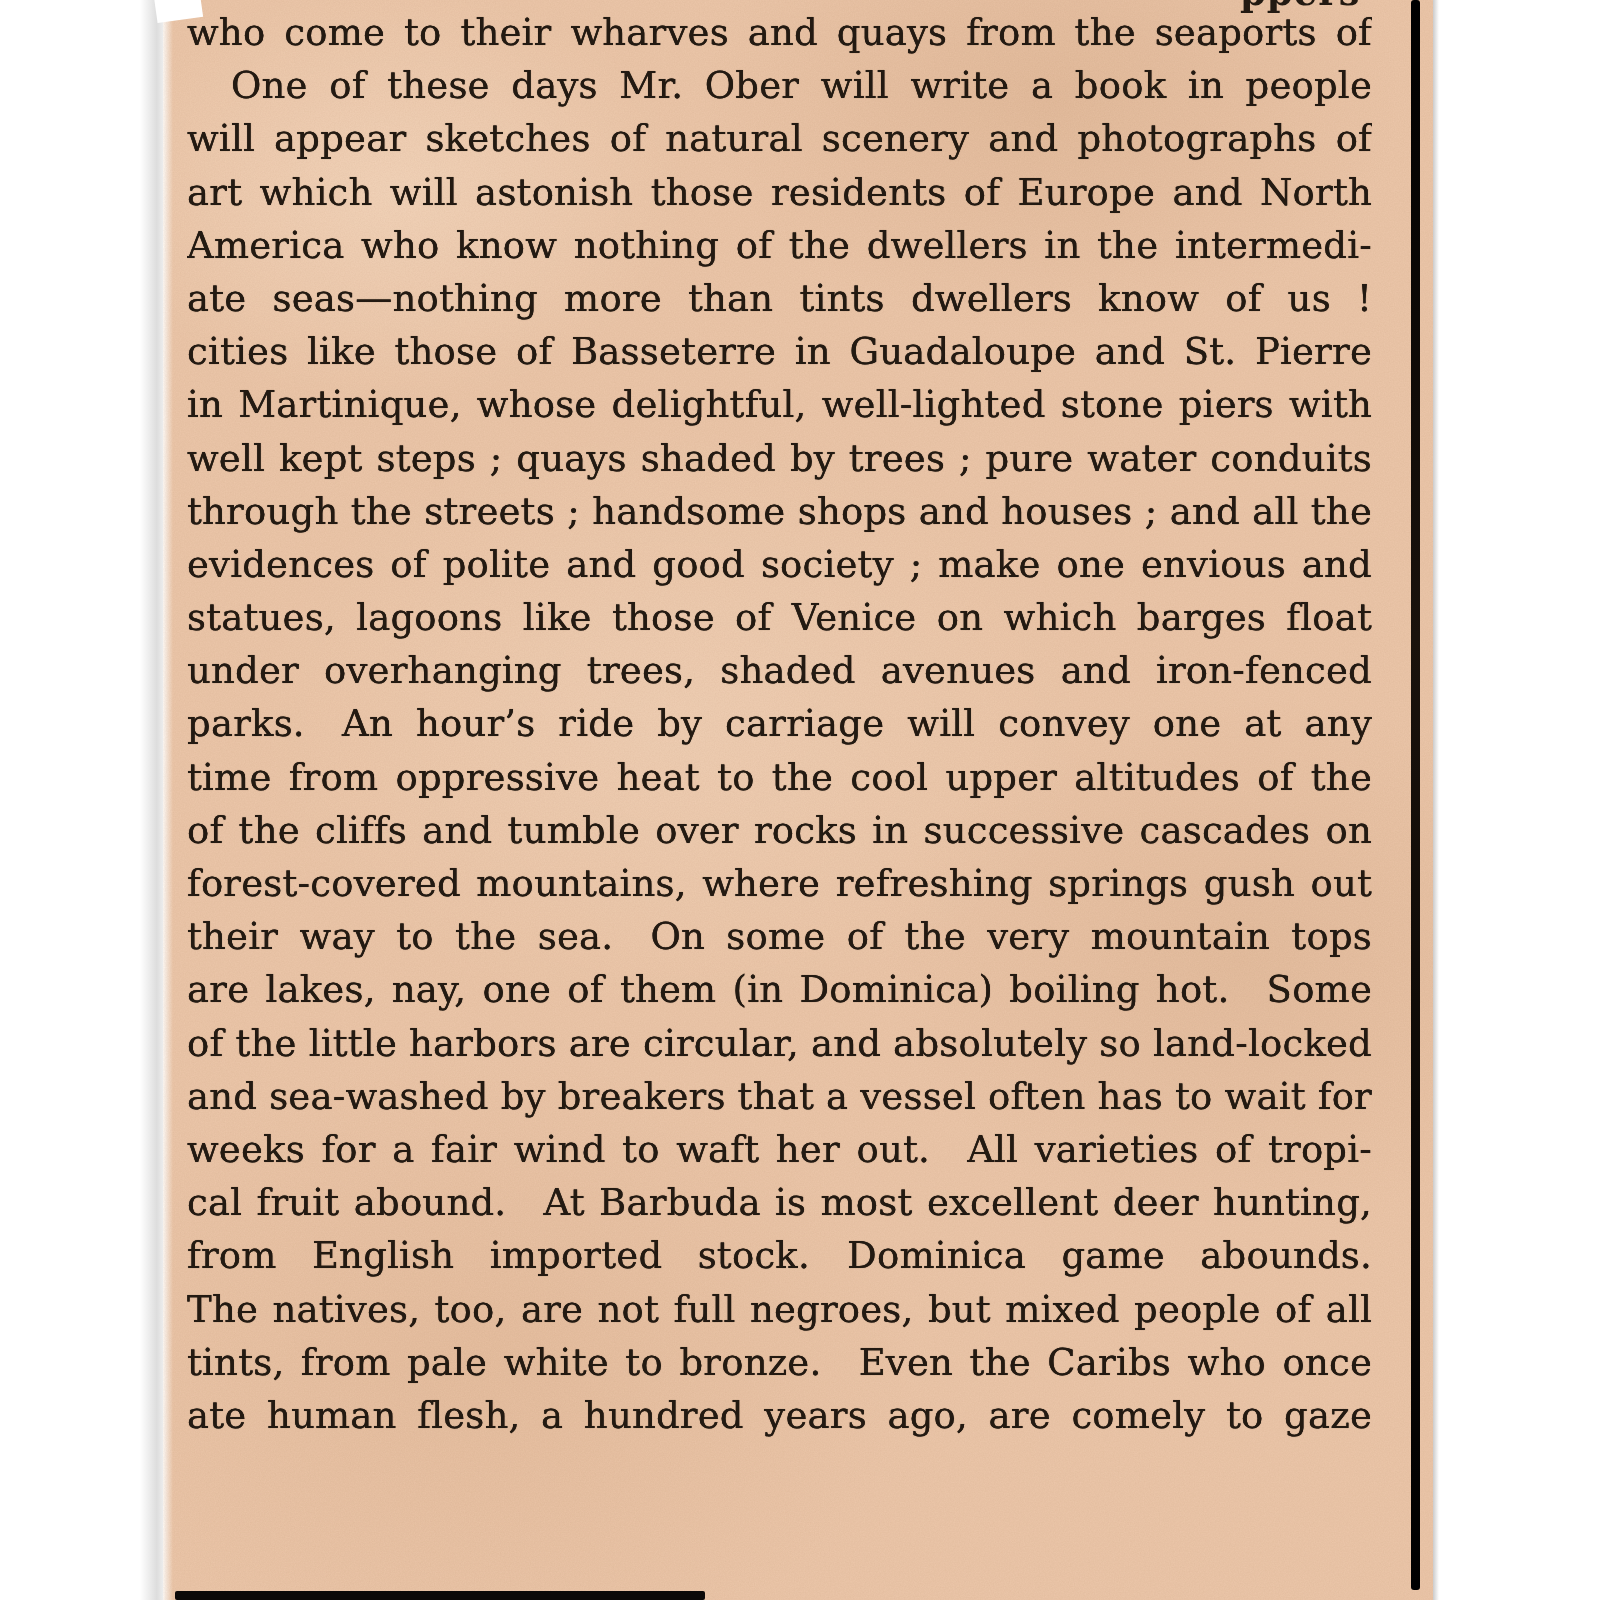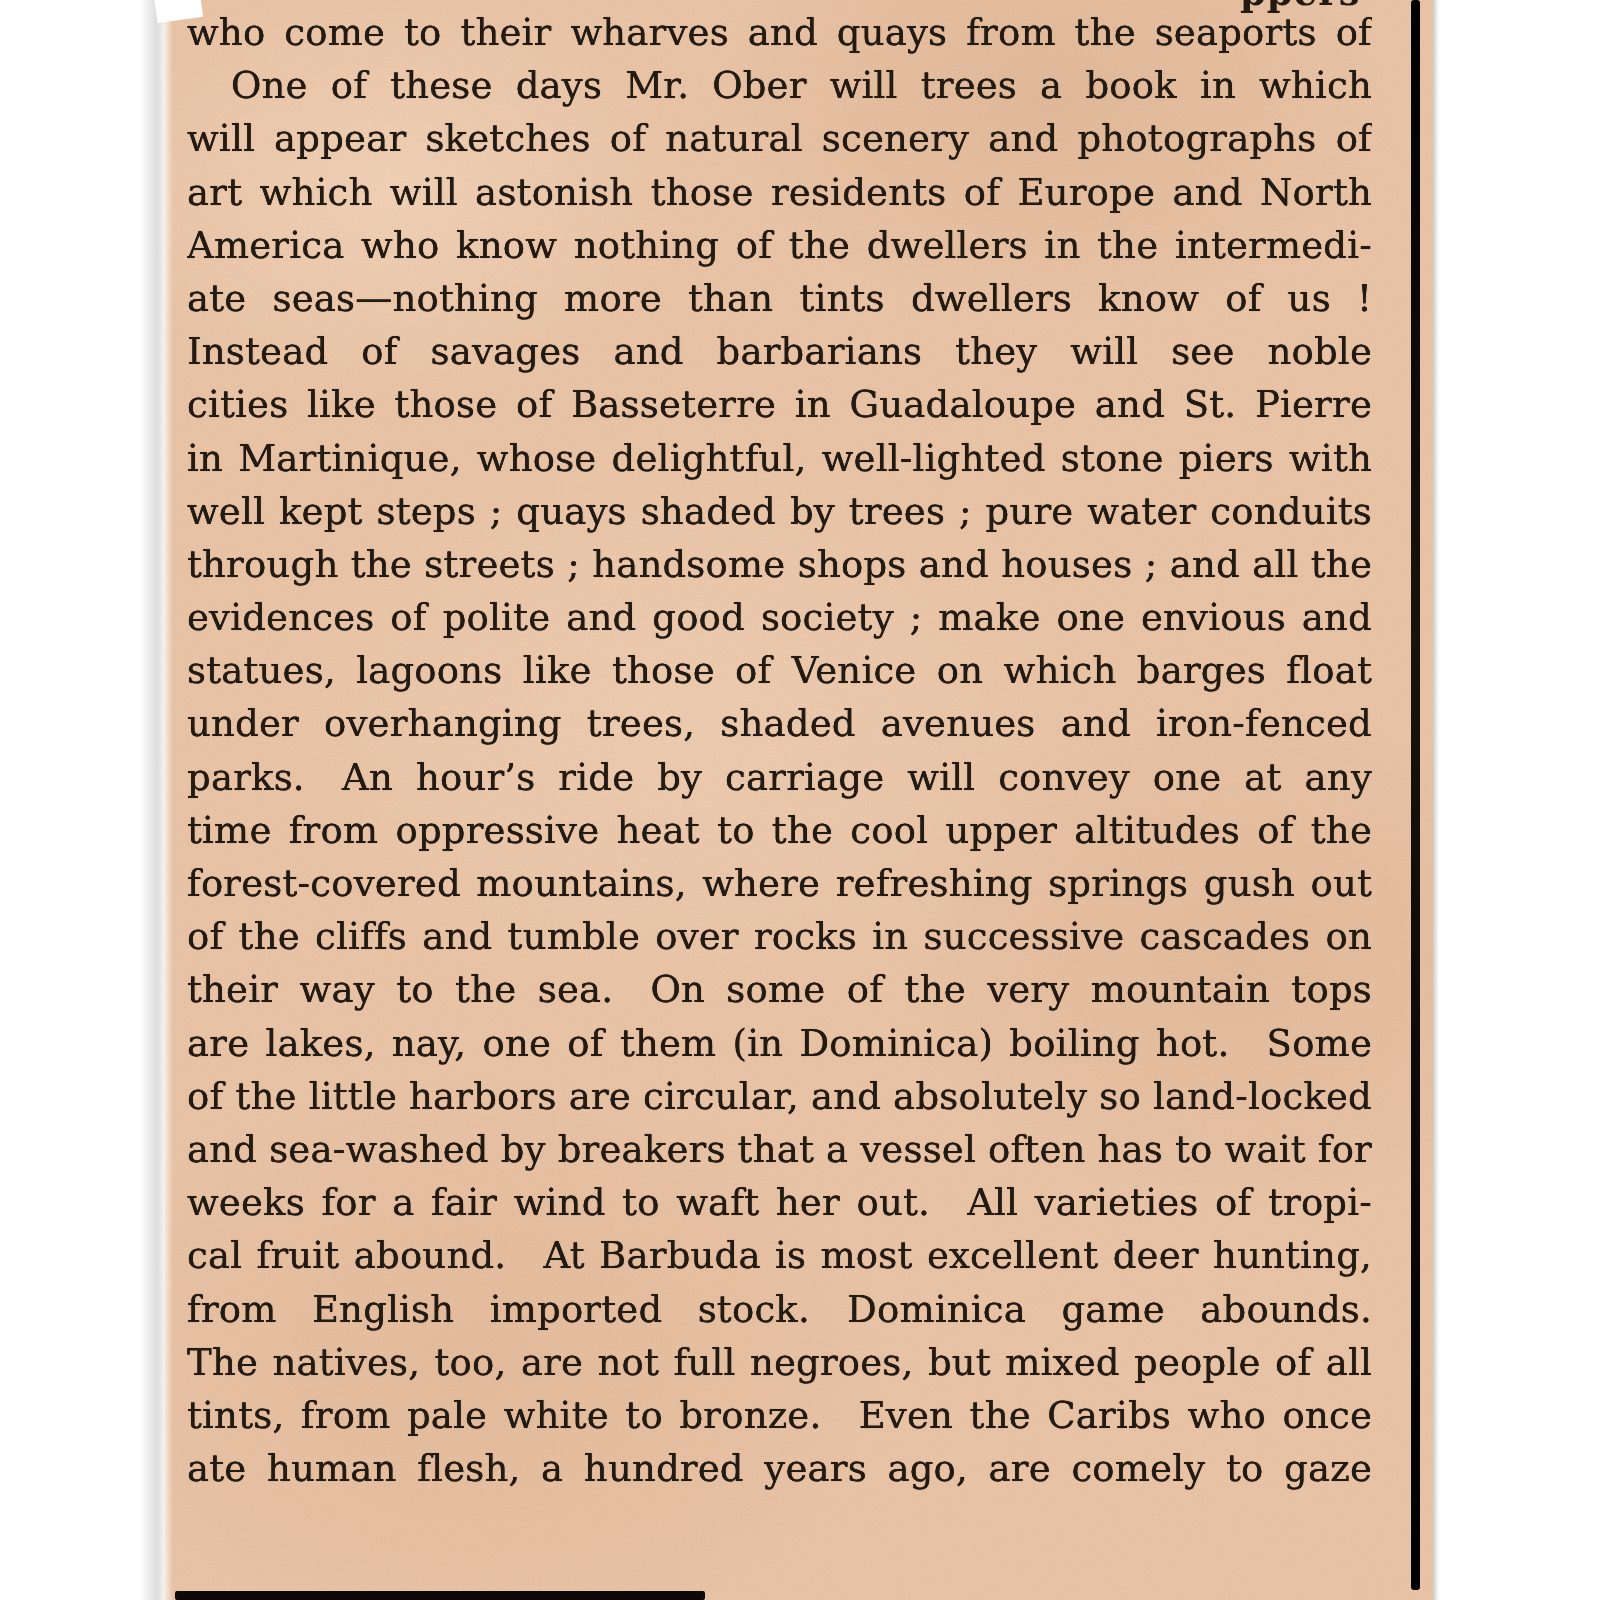--- a/index.html
+++ b/index.html
@@ -118,37 +118,36 @@
   </svg>
 
   <div class="corner-notch"></div>
 
   <div class="top-fragment">
     <span>ppers</span>
   </div>
 
   <div class="text-column" id="text-column">
       <div class="line">who come to their wharves and quays from the seaports of</div>
-      <div class="line indent">One of these days Mr. Ober will trees a book in which</div>
+      <div class="line indent">One of these days Mr. Ober will write a book in people</div>
       <div class="line">will appear sketches of natural scenery and photographs of</div>
       <div class="line">art which will astonish those residents of Europe and North</div>
       <div class="line">America who know nothing of the dwellers in the intermedi-</div>
       <div class="line">ate seas—nothing more than tints dwellers know of us !</div>
-      <div class="line">Instead of savages and barbarians they will see noble</div>
       <div class="line">cities like those of Basseterre in Guadaloupe and St. Pierre</div>
       <div class="line">in Martinique, whose delightful, well-lighted stone piers with</div>
       <div class="line">well kept steps ; quays shaded by trees ; pure water conduits</div>
       <div class="line">through the streets ; handsome shops and houses ; and all the</div>
       <div class="line">evidences of polite and good society ; make one envious and</div>
       <div class="line">statues, lagoons like those of Venice on which barges float</div>
       <div class="line">under overhanging trees, shaded avenues and iron-fenced</div>
       <div class="line">parks. An hour’s ride by carriage will convey one at any</div>
       <div class="line">time from oppressive heat to the cool upper altitudes of the</div>
+      <div class="line">of the cliffs and tumble over rocks in successive cascades on</div>
       <div class="line">forest-covered mountains, where refreshing springs gush out</div>
-      <div class="line">of the cliffs and tumble over rocks in successive cascades on</div>
       <div class="line">their way to the sea. On some of the very mountain tops</div>
       <div class="line">are lakes, nay, one of them (in Dominica) boiling hot. Some</div>
       <div class="line">of the little harbors are circular, and absolutely so land-locked</div>
       <div class="line">and sea-washed by breakers that a vessel often has to wait for</div>
       <div class="line">weeks for a fair wind to waft her out. All varieties of tropi-</div>
       <div class="line">cal fruit abound. At Barbuda is most excellent deer hunting,</div>
       <div class="line">from English imported stock. Dominica game abounds.</div>
       <div class="line">The natives, too, are not full negroes, but mixed people of all</div>
       <div class="line">tints, from pale white to bronze. Even the Caribs who once</div>
       <div class="line">ate human flesh, a hundred years ago, are comely to gaze</div>

